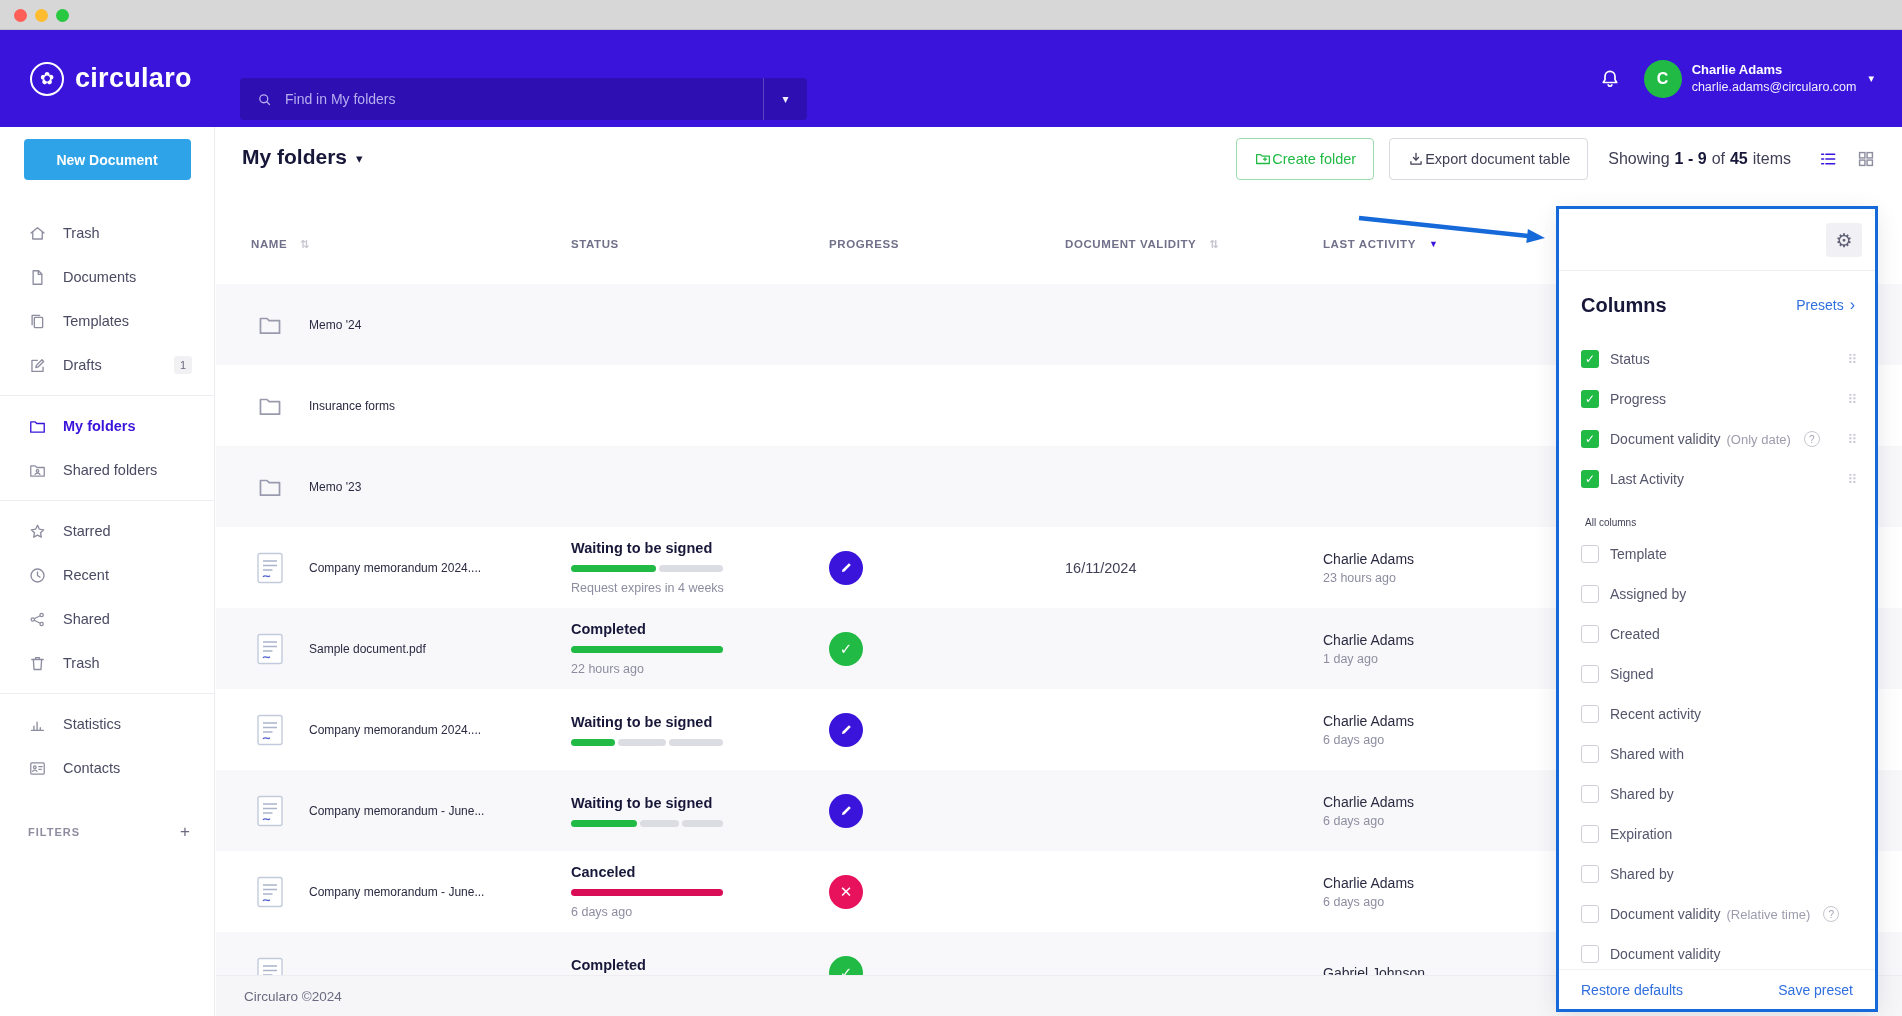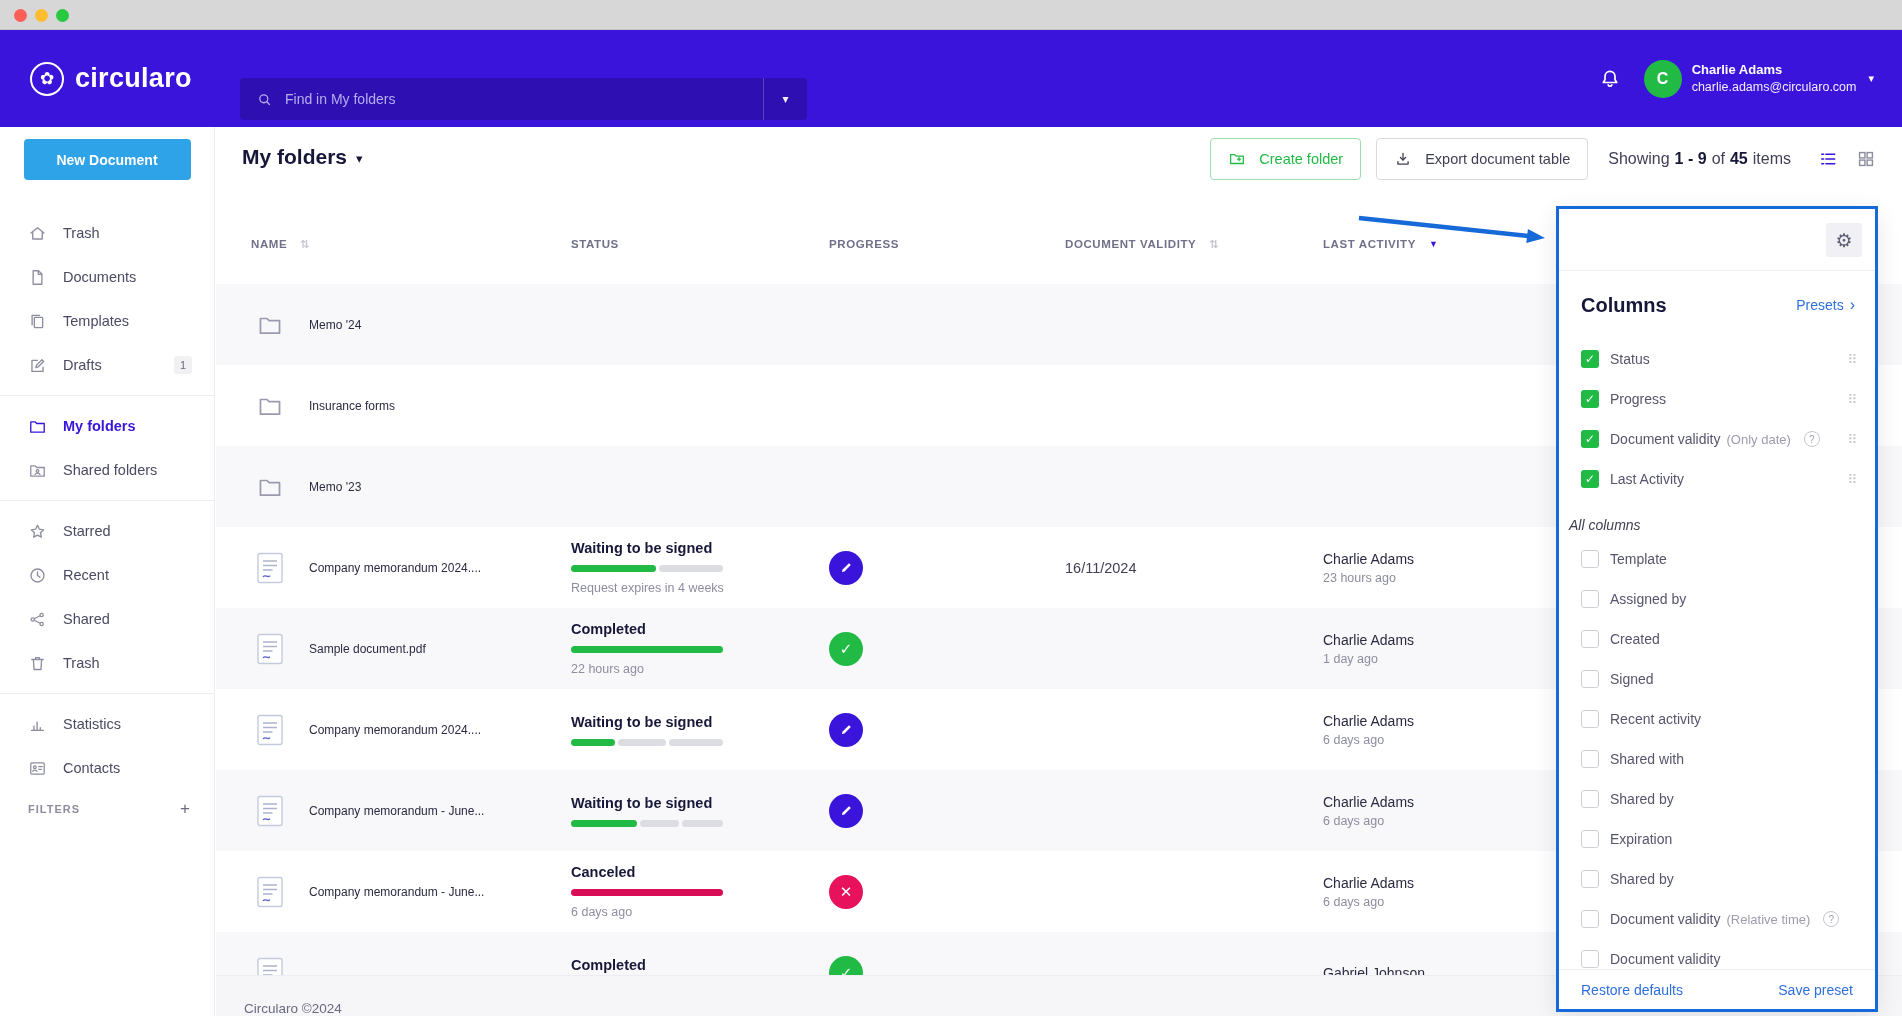--- a/index.html
+++ b/index.html
@@ -39,30 +39,30 @@
   
   .sidebar{position:absolute;top:127px;left:0;width:215px;bottom:0;background:#fff;border-right:1px solid var(--line);z-index:5;}
   .new-doc{display:block;margin:12px auto 0;width:167px;height:41px;background:#2fa3e8;color:#fff;border:none;border-radius:4px;font-size:14px;font-weight:600;font-family:inherit;}
   #sidebar-nav{margin-top:31px;}
   .nav-item{height:44px;display:flex;align-items:center;gap:16px;padding:0 22px 0 28px;color:#4a4a62;font-size:14.5px;}
   .nav-item .icn{color:#8d8da0;width:19px;height:19px;flex:none;}
   .nav-item.active{color:var(--purple);font-weight:600;}
   .nav-item.active .icn{color:var(--purple);}
   .nav-badge{margin-left:auto;min-width:18px;height:18px;background:#f1f1f4;border-radius:3px;font-size:11px;color:#6a6a80;display:flex;align-items:center;justify-content:center;padding:0 4px;}
   .nav-divider{height:1px;background:#ededf2;margin:8px 0;}
-  .filters{margin-top:9px;padding:0 24px 0 28px;display:flex;justify-content:space-between;align-items:center;}
+  .filters{margin-top:32px;padding:0 24px 0 28px;display:flex;justify-content:space-between;align-items:center;}
   .filters-label{font-size:11px;font-weight:700;letter-spacing:1px;color:#8d8da0;}
   .filters-add{font-size:17px;color:#6a6a80;}
 
   
   .main{position:absolute;top:127px;left:216px;right:0;bottom:0;background:#fff;overflow:hidden;}
   .toolbar-title{position:absolute;left:26px;top:18px;display:flex;align-items:center;gap:9px;font-size:21px;font-weight:700;color:var(--ink);}
   .title-caret{font-size:13px;margin-top:2px;}
   .toolbar-right{position:absolute;right:26px;top:11px;height:42px;display:flex;align-items:center;gap:15px;}
-  .btn{height:42px;display:flex;align-items:center;gap:13px;padding:0 17px;border-radius:4px;background:#fff;font-size:14.5px;font-family:inherit;}
+  .btn{height:42px;display:flex;align-items:center;gap:0;padding:0 17px;border-radius:4px;background:#fff;font-size:14.5px;font-family:inherit;}
   .btn .icn{width:18px;height:18px;}
   .btn-create{border:1px solid #9ddcae;color:var(--green);}
   .btn-export{border:1px solid #d9d9e0;color:var(--body);}
   .showing{display:flex;gap:5px;font-size:16px;color:var(--body);margin-left:5px;white-space:nowrap;}
   .showing b{color:var(--ink);}
   .view-icons{display:flex;gap:18px;margin-left:12px;align-items:center;}
   .view-icons .icn{width:20px;height:20px;}
   .vi-list{color:var(--purple);} .vi-grid{color:#8d8da0;}
 
   .grid{display:grid;grid-template-columns:320px 258px 236px 258px 1fr;padding-left:35px;}
@@ -80,39 +80,39 @@
   .bar{width:152px;height:7px;display:flex;gap:3px;margin-top:9px;}
   .bar span{border-radius:4px;height:7px;display:block;}
   .st-sub{font-size:12.5px;color:var(--muted);margin-top:9px;}
   .pcircle{width:34px;height:34px;border-radius:50%;display:flex;align-items:center;justify-content:center;color:#fff;font-size:15px;font-weight:700;}
   .pcircle.sign{background:var(--purple);} .pcircle.done{background:var(--green);} .pcircle.cancel{background:#e8115b;}
   .pcircle svg{width:17px;height:17px;}
   .cell-validity{font-size:14.5px;color:var(--body);}
   .act-name{font-size:14px;color:#2a2a42;}
   .act-time{font-size:12.5px;color:var(--muted);margin-top:4px;}
 
-  .footer{position:absolute;left:216px;right:0;bottom:0;height:41px;background:#f6f6f8;border-top:1px solid #ededf2;display:flex;align-items:flex-end;padding-left:28px;font-size:13.5px;color:#6a6a80;z-index:10;}
+  .footer{position:absolute;left:216px;right:0;bottom:0;height:41px;background:#f6f6f8;border-top:1px solid #ededf2;display:flex;align-items:center;padding-left:28px;font-size:13.5px;color:#6a6a80;z-index:10;}
 
   
   .panel{position:absolute;left:1559px;top:209px;width:316px;height:800px;background:#fff;z-index:50;box-shadow:0 6px 24px rgba(40,40,80,.14);overflow:hidden;}
   .panel-top{height:62px;border-bottom:1px solid #eeeef2;position:relative;}
   .gear-btn{position:absolute;right:13px;top:14px;width:36px;height:34px;background:#f1f1f5;border:none;border-radius:3px;font-size:19px;color:#5f5f75;display:flex;align-items:center;justify-content:center;}
   .panel-heading{height:68px;display:flex;align-items:center;justify-content:space-between;padding:0 20px 0 22px;}
   .panel-heading h2{font-size:20px;font-weight:700;color:var(--ink);margin:0;}
   .presets{color:var(--link);font-size:14px;display:flex;align-items:center;gap:6px;text-decoration:none;}
   .presets .chev{font-size:16px;}
   .col-row{height:40px;display:flex;align-items:center;padding:0 18px 0 22px;gap:11px;}
   .checkbox{width:18px;height:18px;border-radius:3px;flex:none;font-size:12px;display:flex;align-items:center;justify-content:center;}
   .checkbox.checked{background:var(--green);color:#fff;}
   .checkbox.unchecked{border:1.5px solid #cfcfd8;background:#fff;}
   .col-label{font-size:14px;color:var(--label);white-space:nowrap;}
   .col-sub{font-size:13px;color:#9c9cae;margin-left:-5px;white-space:nowrap;}
   .drag{margin-left:auto;color:#c6c6d0;font-size:13px;}
   .info{width:16px;height:16px;border-radius:50%;border:1px solid #c6c6d0;color:#a2a2b4;font-size:10px;display:inline-flex;align-items:center;justify-content:center;flex:none;margin-left:2px;}
-  .all-columns-label{padding:18px 10px 6px;font-size:14px;color:var(--body);font-style:italic;}
+  .all-columns-label{padding:18px 26px 6px;font-size:10px;color:var(--body);}
   .panel-bottom{position:absolute;left:0;right:0;bottom:0;height:40px;background:#fff;border-top:1px solid #f1f1f4;display:flex;justify-content:space-between;align-items:center;padding:0 22px;z-index:5;}
   .panel-bottom a{color:var(--link);font-size:14px;text-decoration:none;}
 
   
   .annotation-box{position:absolute;left:1556px;top:206px;width:322px;height:806px;border:3px solid var(--anno);z-index:60;pointer-events:none;}
   .annotation-arrow{position:absolute;left:1340px;top:200px;width:220px;height:60px;z-index:60;pointer-events:none;}
 
   .icn{display:inline-flex;}
   .icn svg{width:100%;height:100%;}
 </style>

